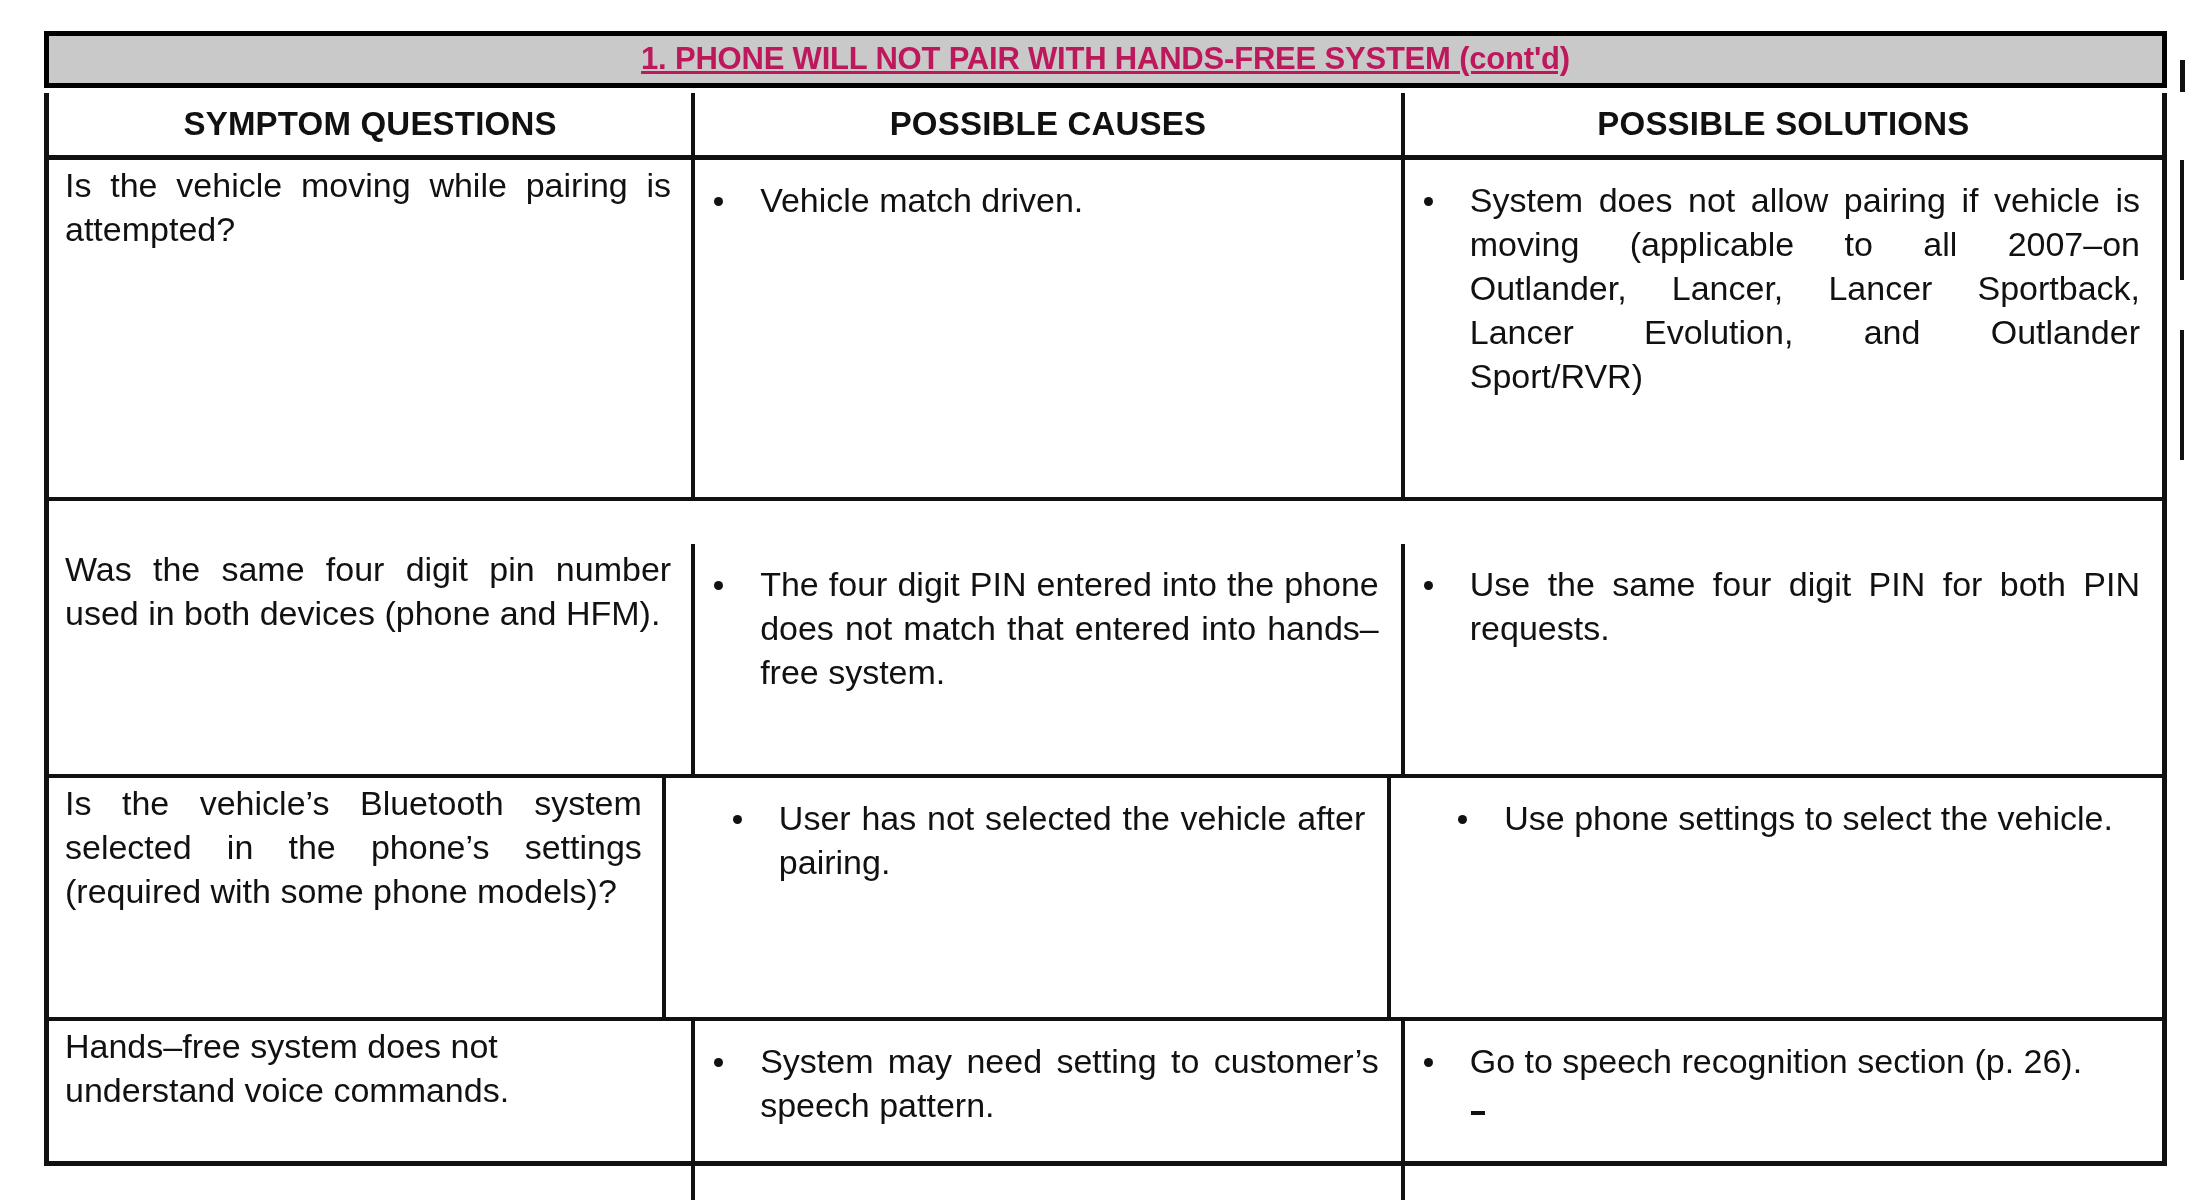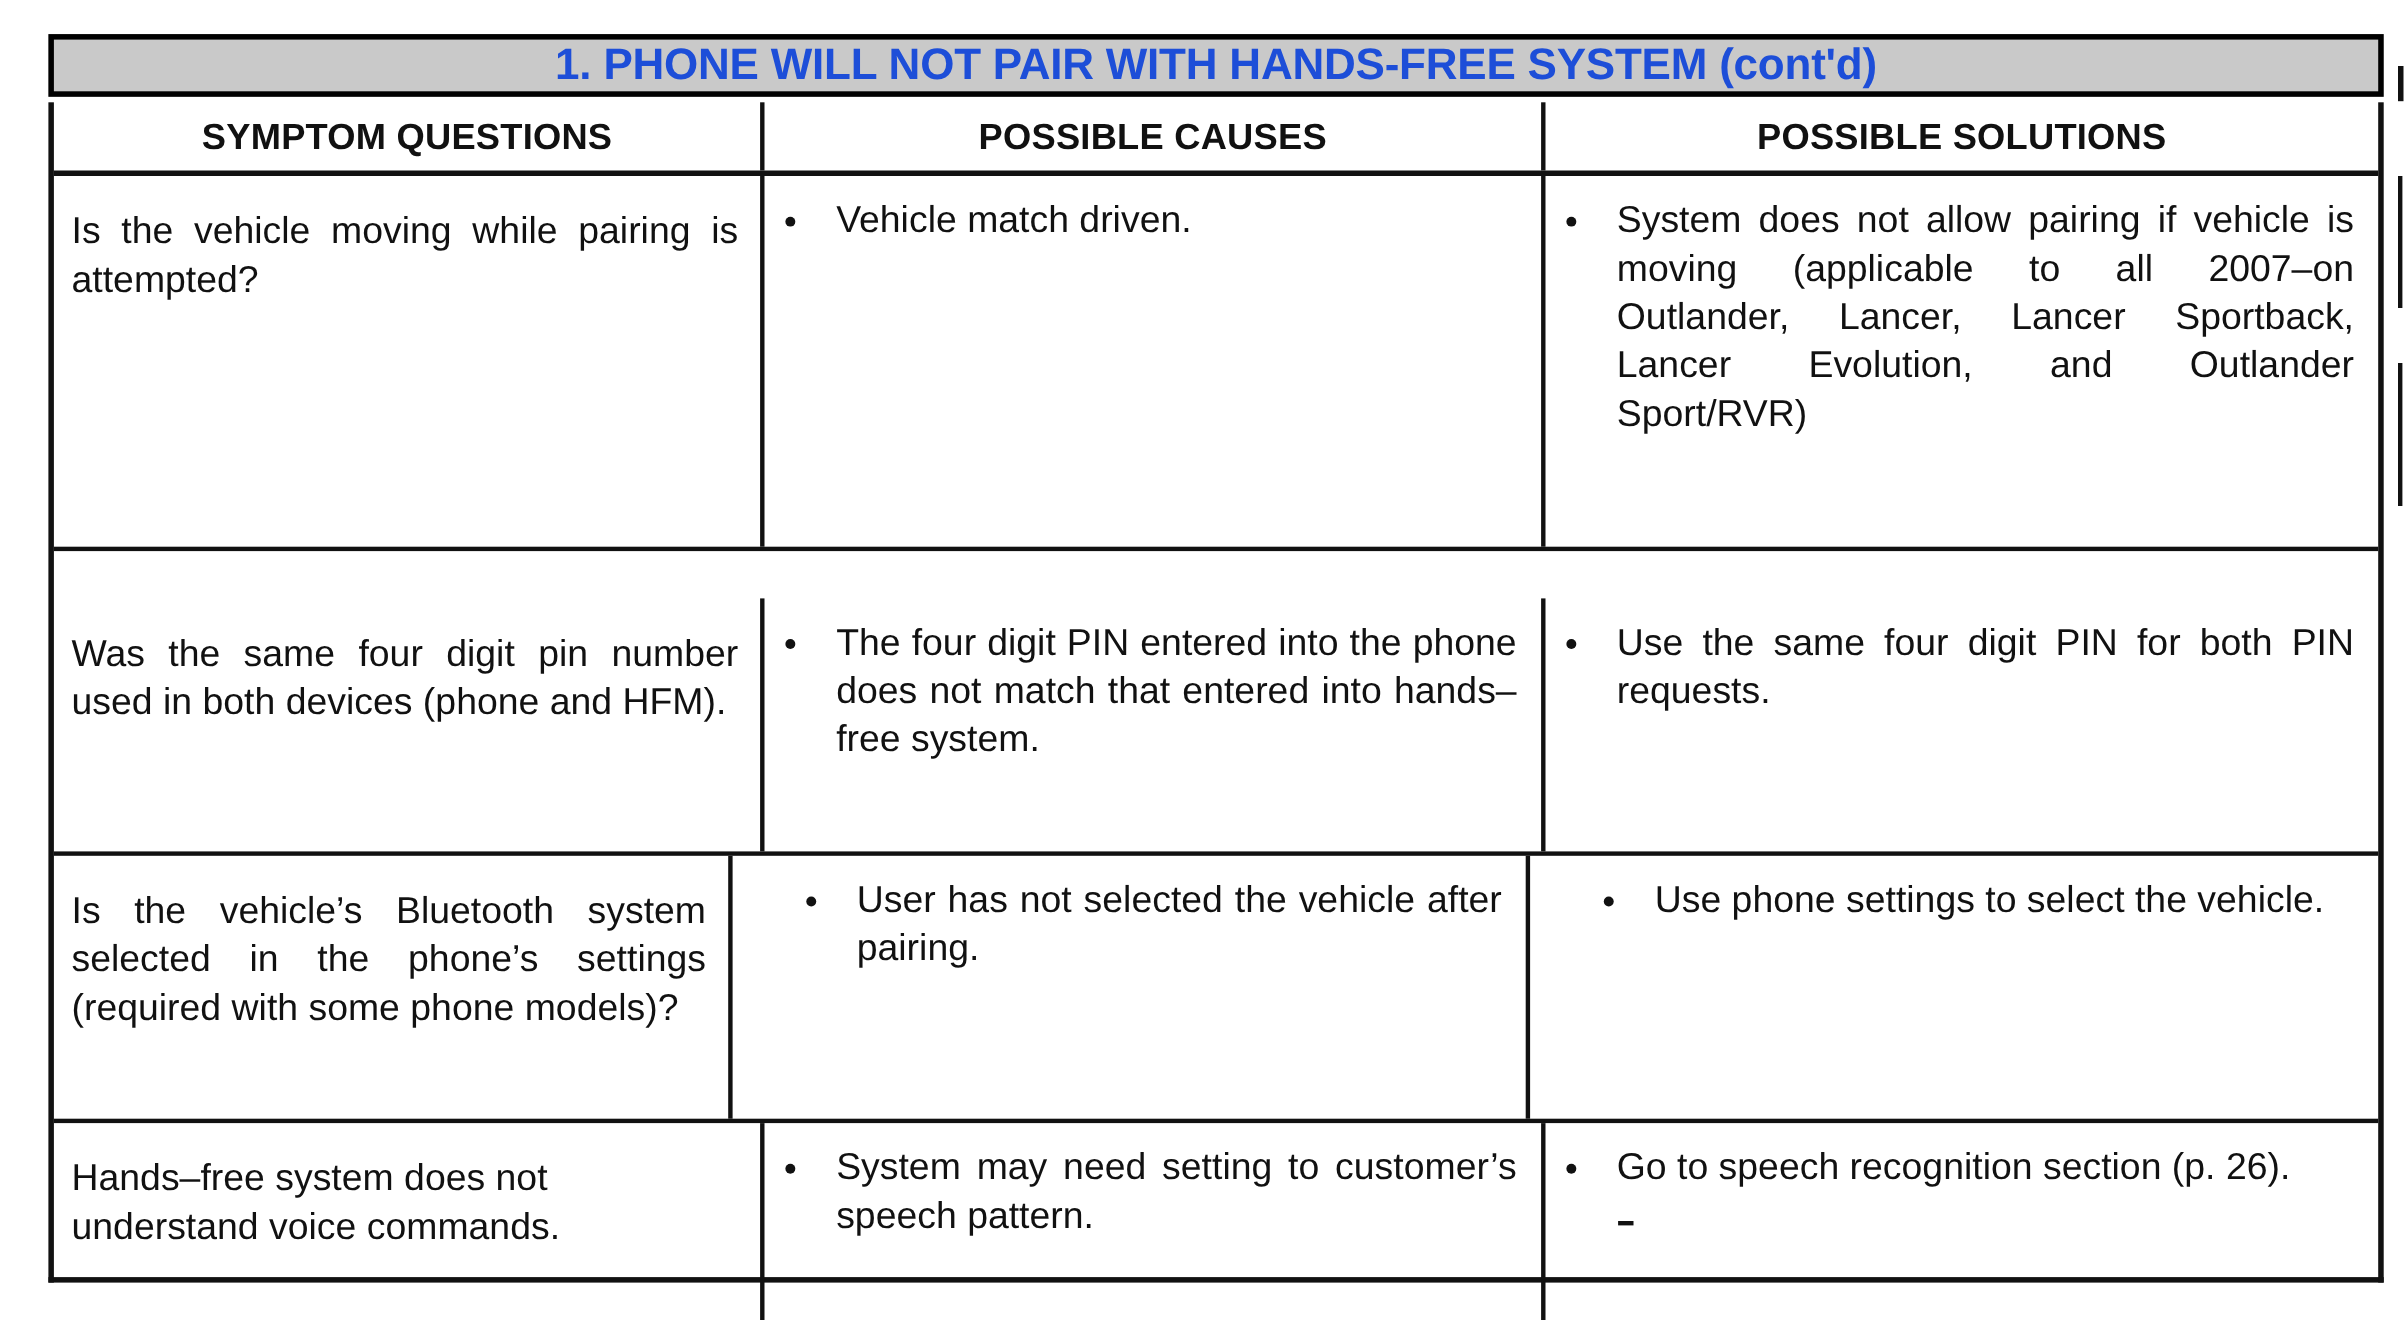--- a/index.html
+++ b/index.html
@@ -30,27 +30,28 @@
     width: 2123px;
     height: 57px;
     background: #c9c9c9;
     border: 5px solid #000000;
     box-sizing: border-box;
     display: flex;
     align-items: center;
     justify-content: center;
   }
   .title-text {
-    font-size: 40px;
+    font-size: 31px;
     font-weight: bold;
-    color: #1d4ed8;
+    color: #be185d;
     letter-spacing: -0.2px;
     white-space: nowrap;
     line-height: 1;
     transform: translateY(-1px);
+    text-decoration: underline;
   }
 
   
   .edge-tick {
     position: absolute;
     background: #111111;
   }
 
   
   .tbl {
@@ -104,21 +105,21 @@
     white-space: nowrap;
   }
 
   
   .qtext {
     font-size: 34px;
     line-height: 44px;
     color: #111111;
     text-align: justify;
     text-justify: inter-word;
-    padding: 28px 20px 0 16px;
+    padding: 3px 20px 0 16px;
     hyphens: manual;
   }
   .qtext.last-left {
     text-align: left;
   }
 
   ul.bullets {
     list-style: none;
     margin: 0;
     padding: 18px 22px 0 14px;

